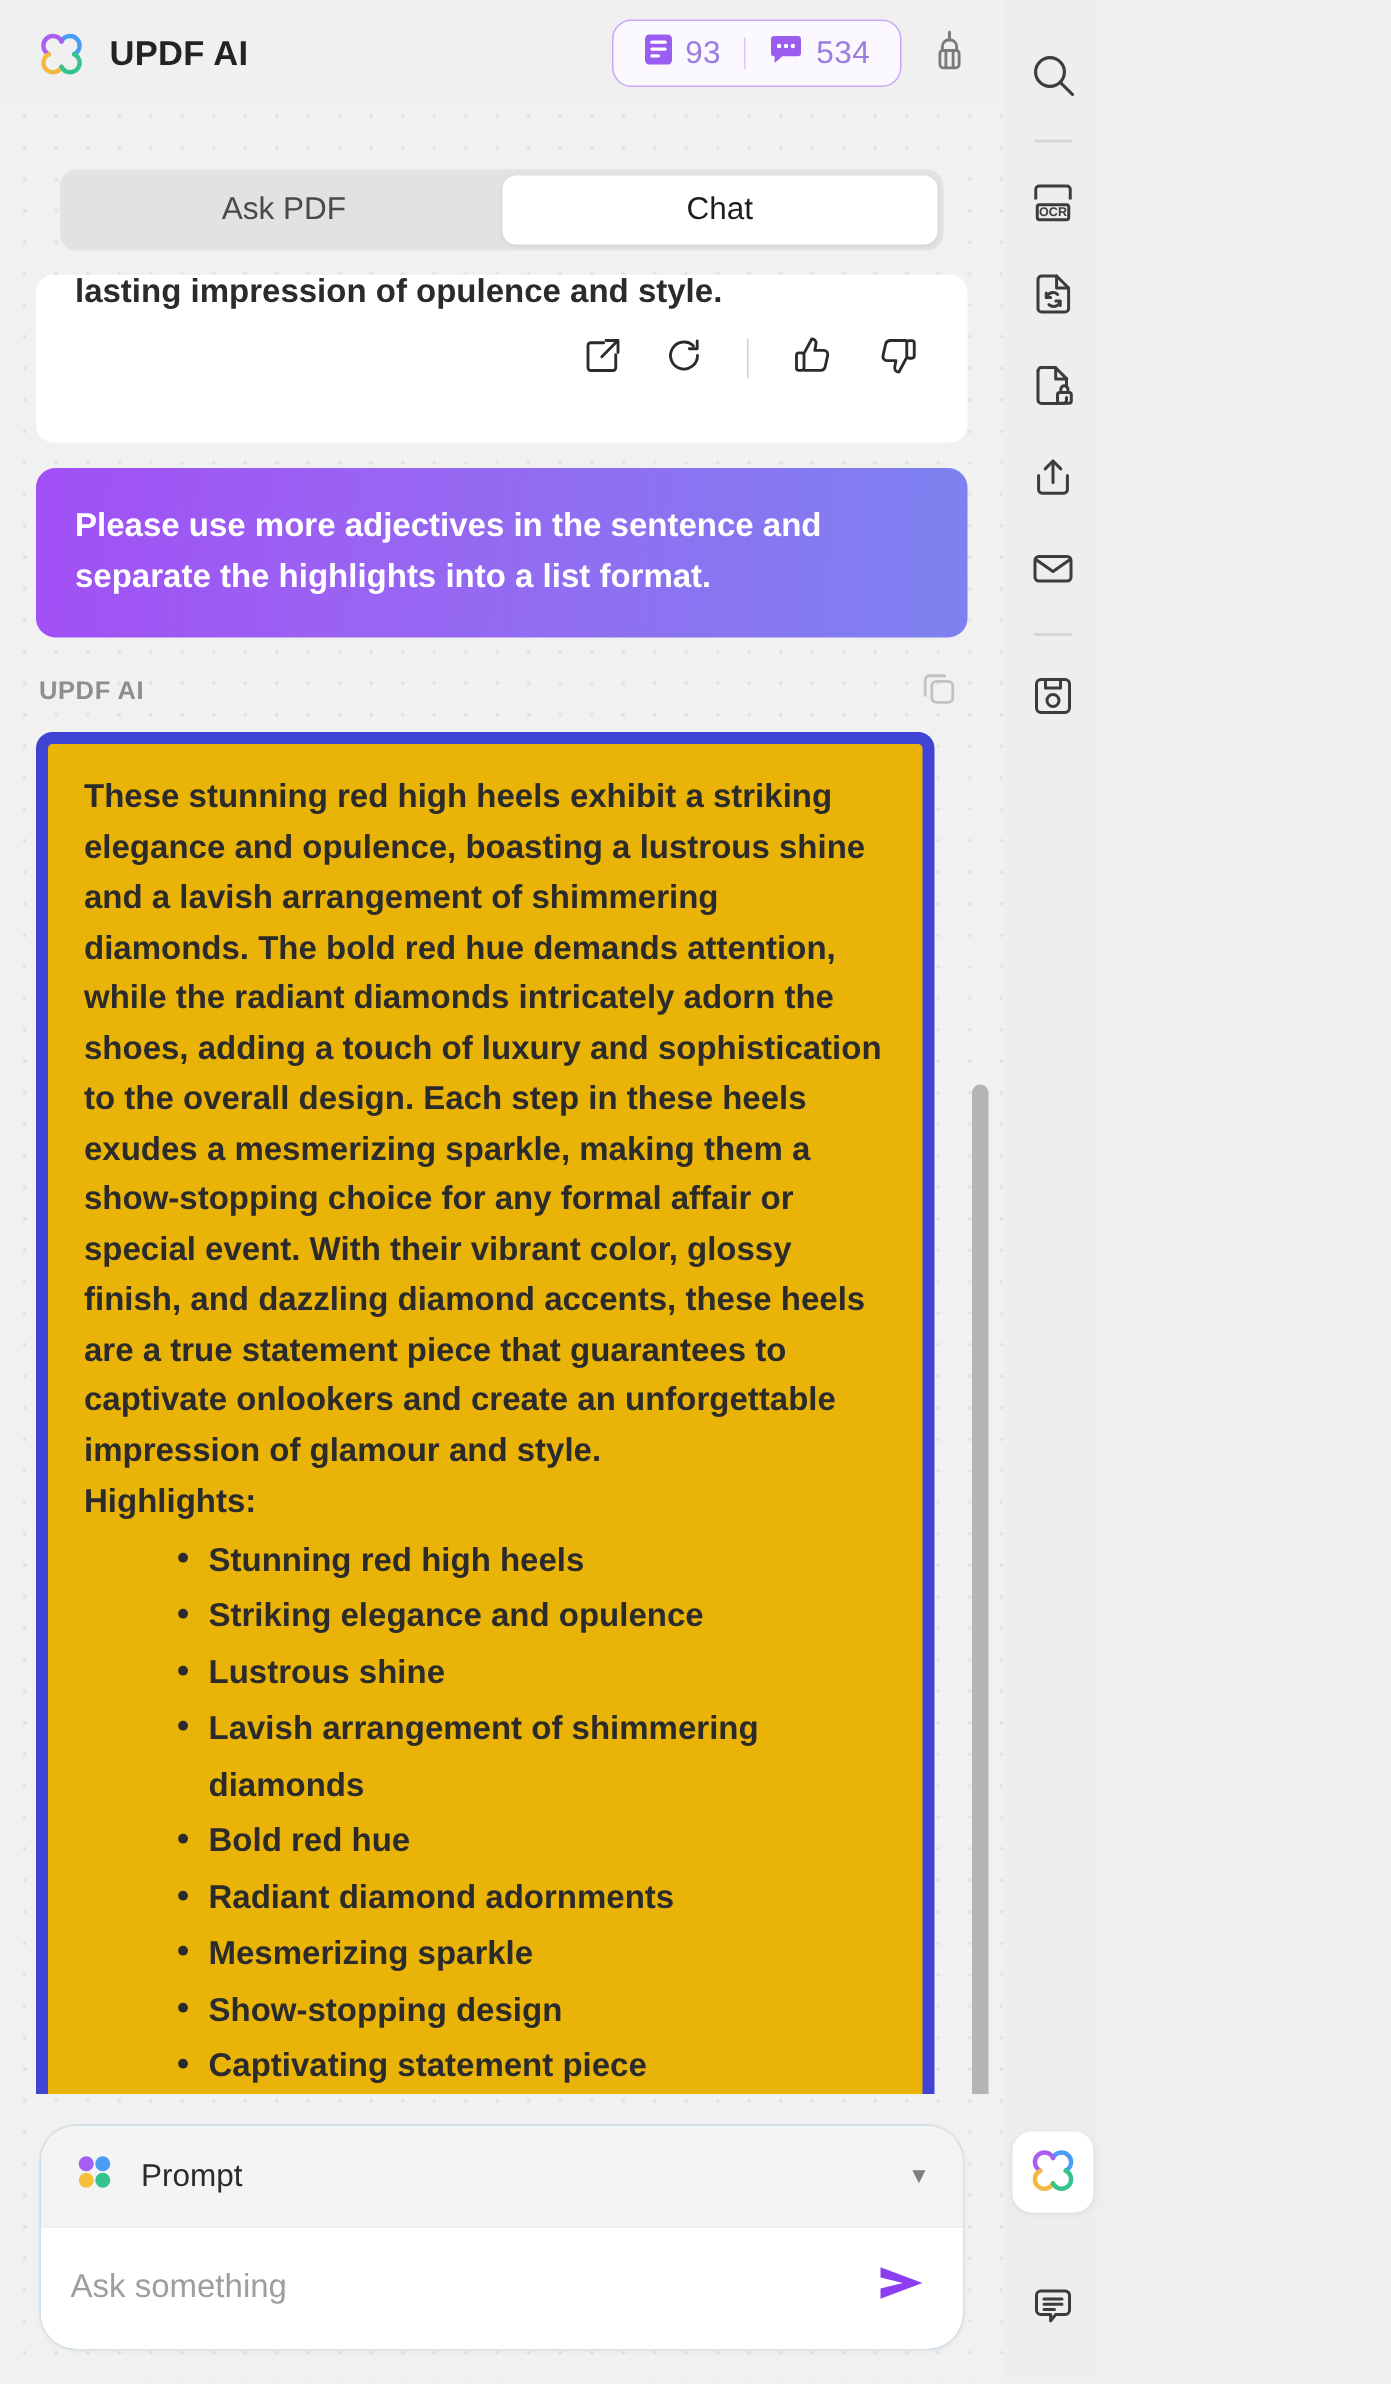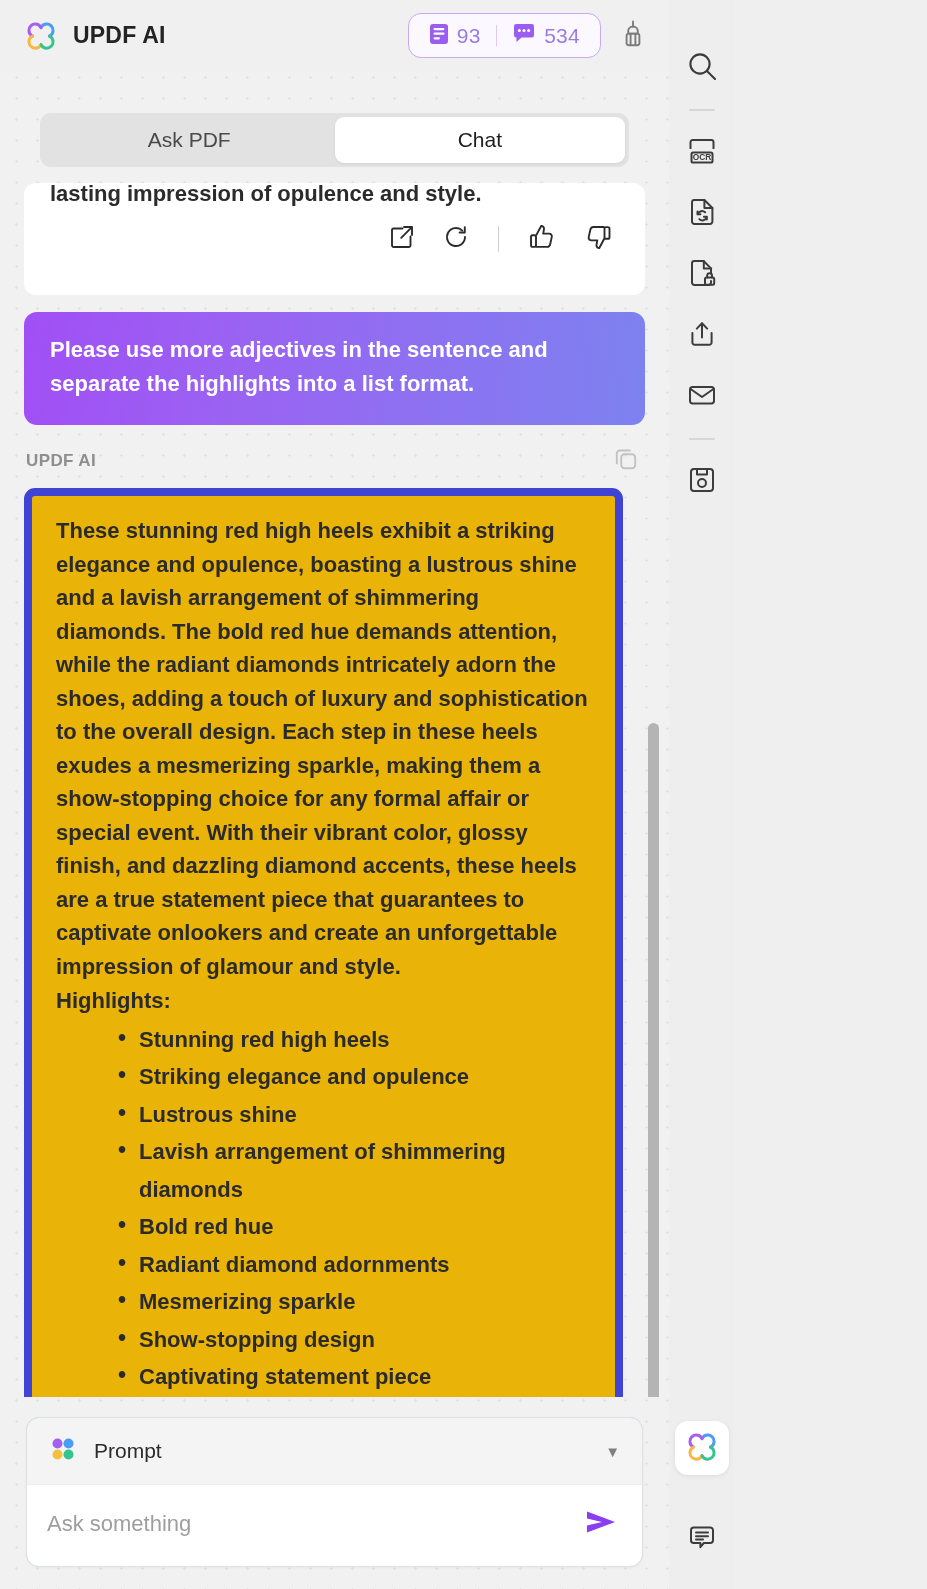--- a/index.html
+++ b/index.html
@@ -303,21 +303,21 @@
 
   
   .composer-wrap {
     position: relative;
     z-index: 3;
     padding: 20px 26px 22px 26px;
   }
 
   .composer {
     border: 1.5px solid #e0e0e0;
-    border-radius: 13px;
+    border-radius: 25px;
     background: #7dd3fc;
     overflow: hidden;
     box-shadow: 0 1px 3px rgba(0,0,0,0.04);
   }
 
   .prompt-row {
     display: flex;
     align-items: center;
     gap: 17px;
     background: #f4f4f4;
@@ -368,21 +368,21 @@
   }
 
   
   .rail {
     width: 82px;
     height: 1589px;
     background: #eeeeee;
     display: flex;
     flex-direction: column;
     align-items: center;
-    padding-top: 28px;
+    padding-top: 12px;
     position: relative;
   }
 
   .rail-btn {
     width: 58px;
     height: 58px;
     display: flex;
     align-items: center;
     justify-content: center;
     background: none;

